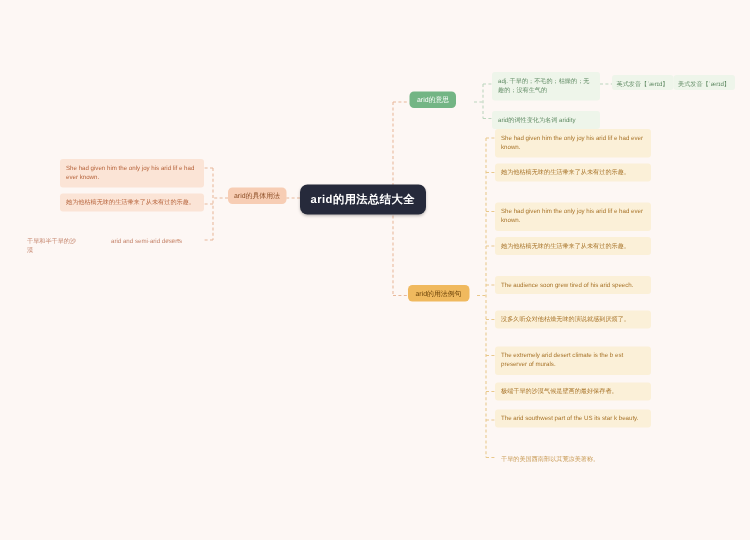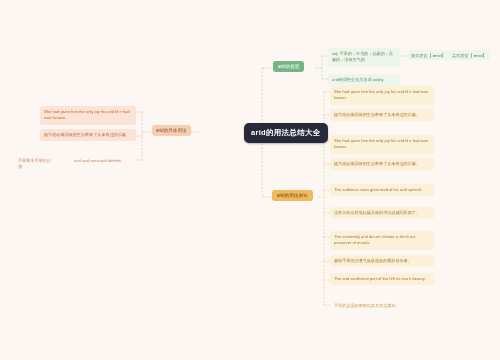--- a/index.html
+++ b/index.html
@@ -114,21 +114,21 @@
     <path d="M324 141 L330 141" stroke="#e9c88b" stroke-width="0.7" fill="none" stroke-dasharray="2,1.6"></path>
     <path d="M324 164 L330 164" stroke="#e9c88b" stroke-width="0.7" fill="none" stroke-dasharray="2,1.6"></path>
     <path d="M324 190 L330 190" stroke="#e9c88b" stroke-width="0.7" fill="none" stroke-dasharray="2,1.6"></path>
     <path d="M324 213 L330 213" stroke="#e9c88b" stroke-width="0.7" fill="none" stroke-dasharray="2,1.6"></path>
     <path d="M324 237 L330 237" stroke="#e9c88b" stroke-width="0.7" fill="none" stroke-dasharray="2,1.6"></path>
     <path d="M324 261 L330 261" stroke="#e9c88b" stroke-width="0.7" fill="none" stroke-dasharray="2,1.6"></path>
     <path d="M324 280 L330 280" stroke="#e9c88b" stroke-width="0.7" fill="none" stroke-dasharray="2,1.6"></path>
     <path d="M324 305 L330 305" stroke="#e9c88b" stroke-width="0.7" fill="none" stroke-dasharray="2,1.6"></path>
   </svg>
 
-  <div class="node root" style="left:200px;top:123px;margin-left:44px;">arid的用法总结大全</div>
+  <div class="node root" style="left:200px;top:123px;">arid的用法总结大全</div>
 
   <div class="node branch-orange" style="left:152px;top:125px;">arid的具体用法</div>
 
   <div class="node leaf leaf-peach" style="left:40px;top:106px;width:96px;">She had given him the only joy his arid lif e had ever known.</div>
   <div class="node leaf leaf-peach" style="left:40px;top:129px;width:96px;">她为他枯槁无味的生活带来了从未有过的乐趣。</div>
   <div class="node leaf leaf-plain" style="left:14px;top:155px;width:42px;">干旱和半干旱的沙漠</div>
   <div class="node leaf leaf-plain" style="left:70px;top:155px;width:66px;">arid and semi-arid deserts</div>
 
   <div class="node branch-green" style="left:273px;top:61px;">arid的意思</div>
 

